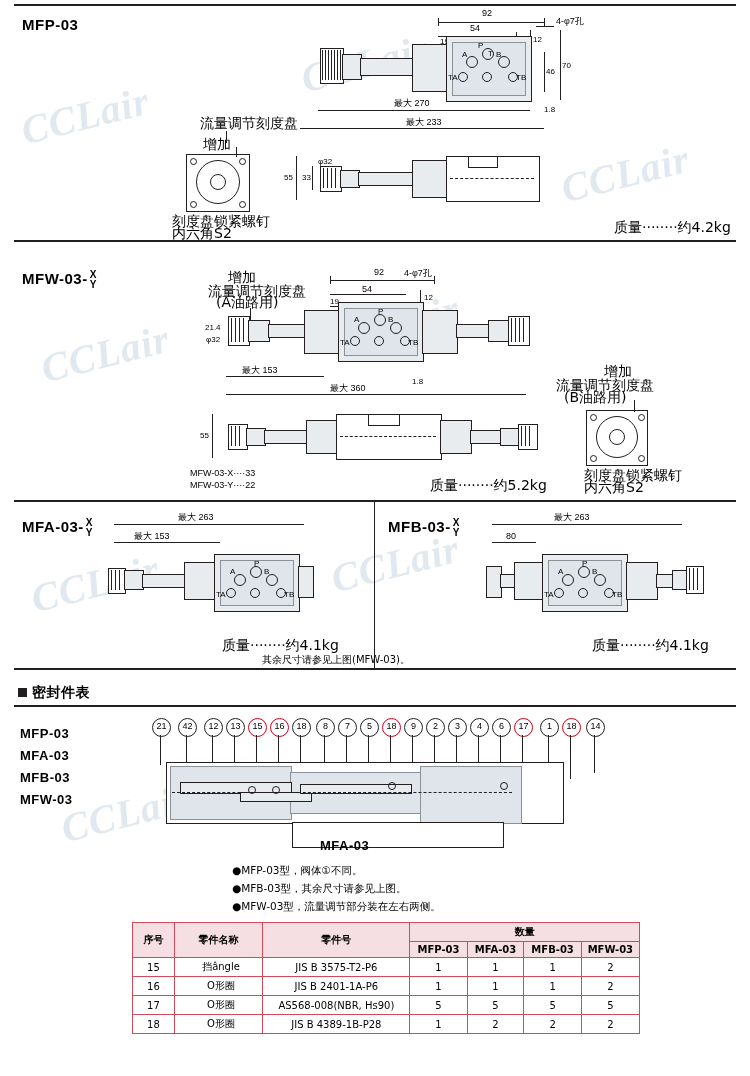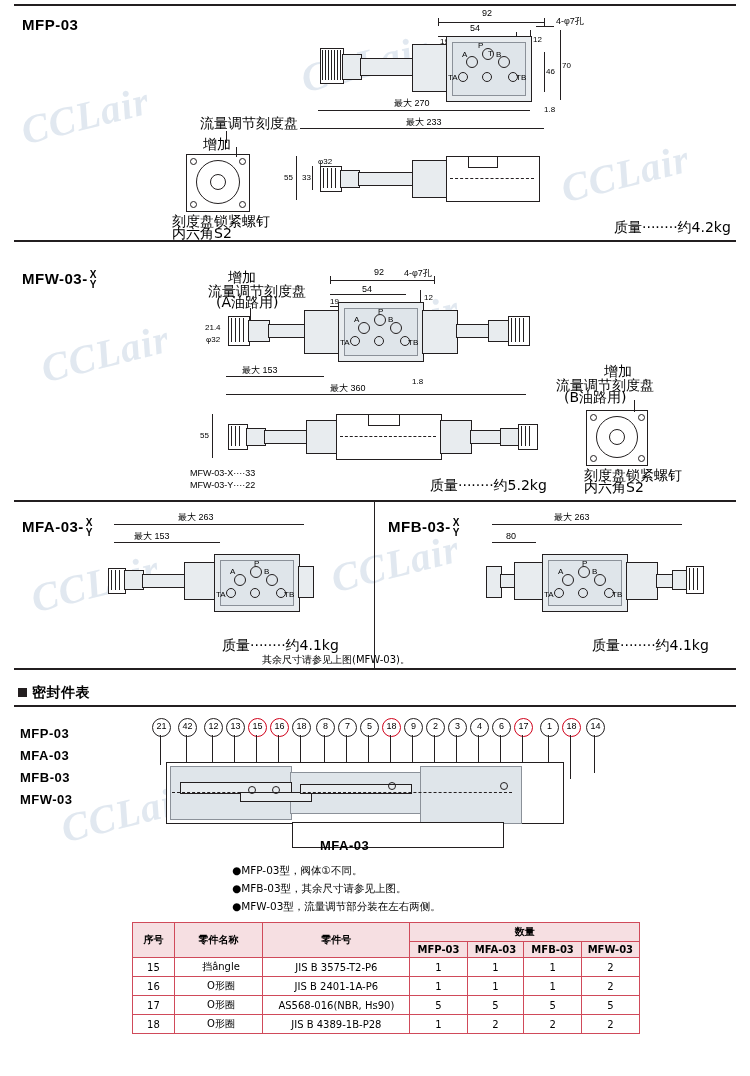--- a/index.html
+++ b/index.html
@@ -487,21 +487,21 @@
         <td class="name">O形圈</td>
         <td>JIS B 2401-1A-P6</td>
         <td>1</td>
         <td>1</td>
         <td>1</td>
         <td>2</td>
       </tr>
       <tr>
         <td>17</td>
         <td class="name">O形圈</td>
-        <td>AS568-016(NBR, Hs90)</td>
+        <td>AS568-008(NBR, Hs90)</td>
         <td>5</td>
         <td>5</td>
         <td>5</td>
         <td>5</td>
       </tr>
       <tr>
         <td>18</td>
         <td class="name">O形圈</td>
         <td>JIS B 4389-1B-P28</td>
         <td>1</td>

